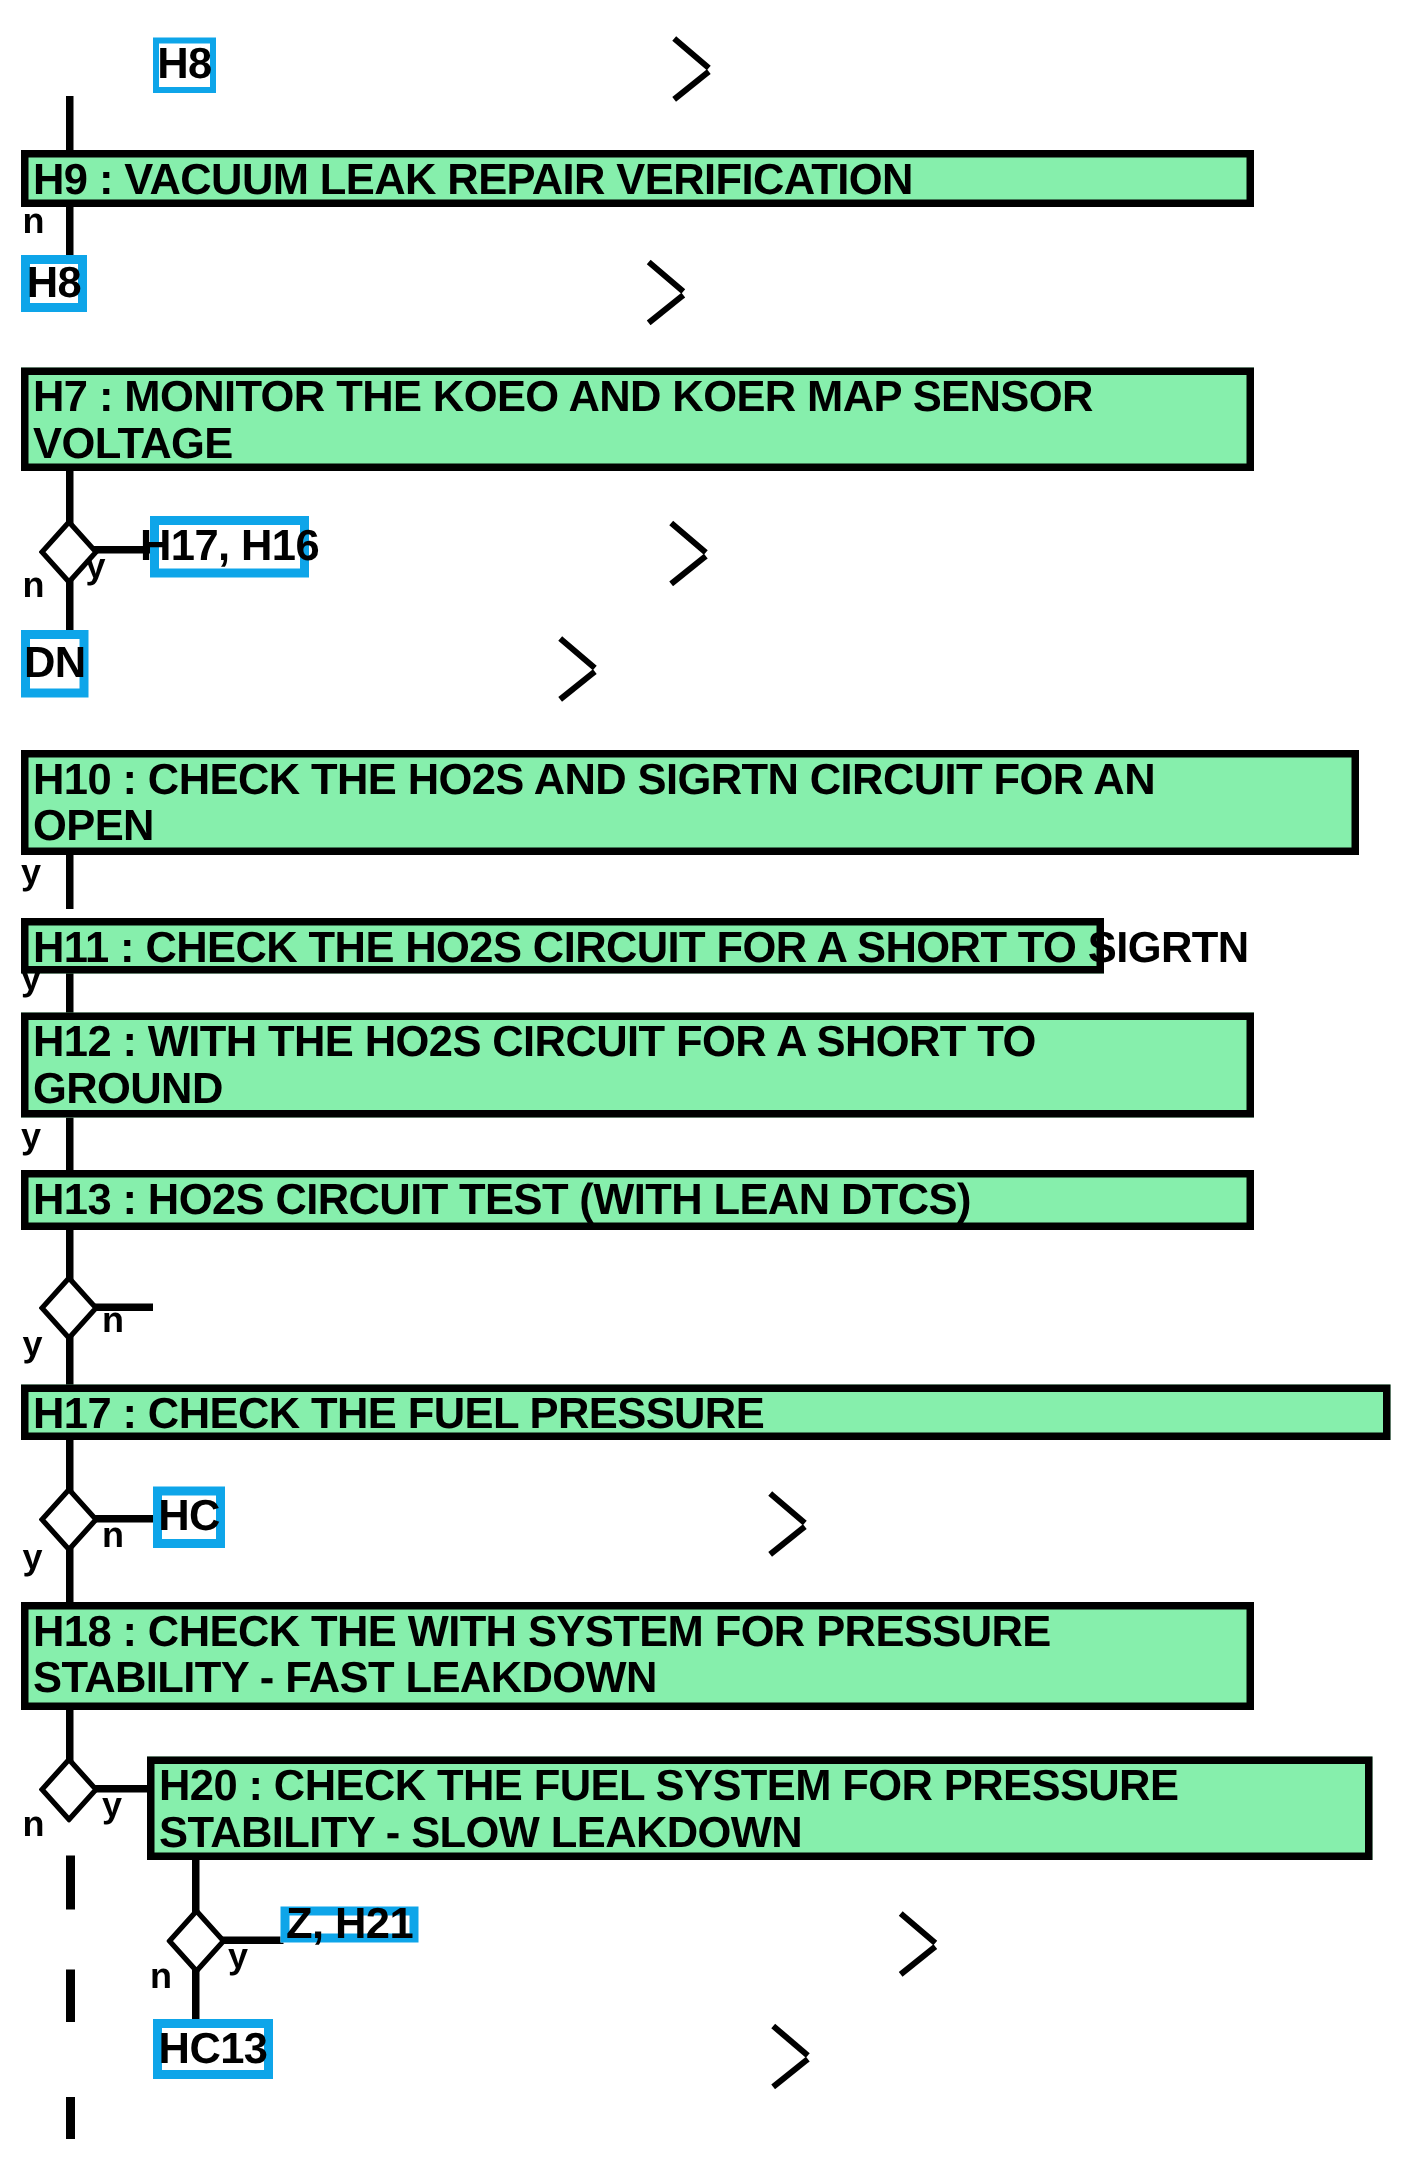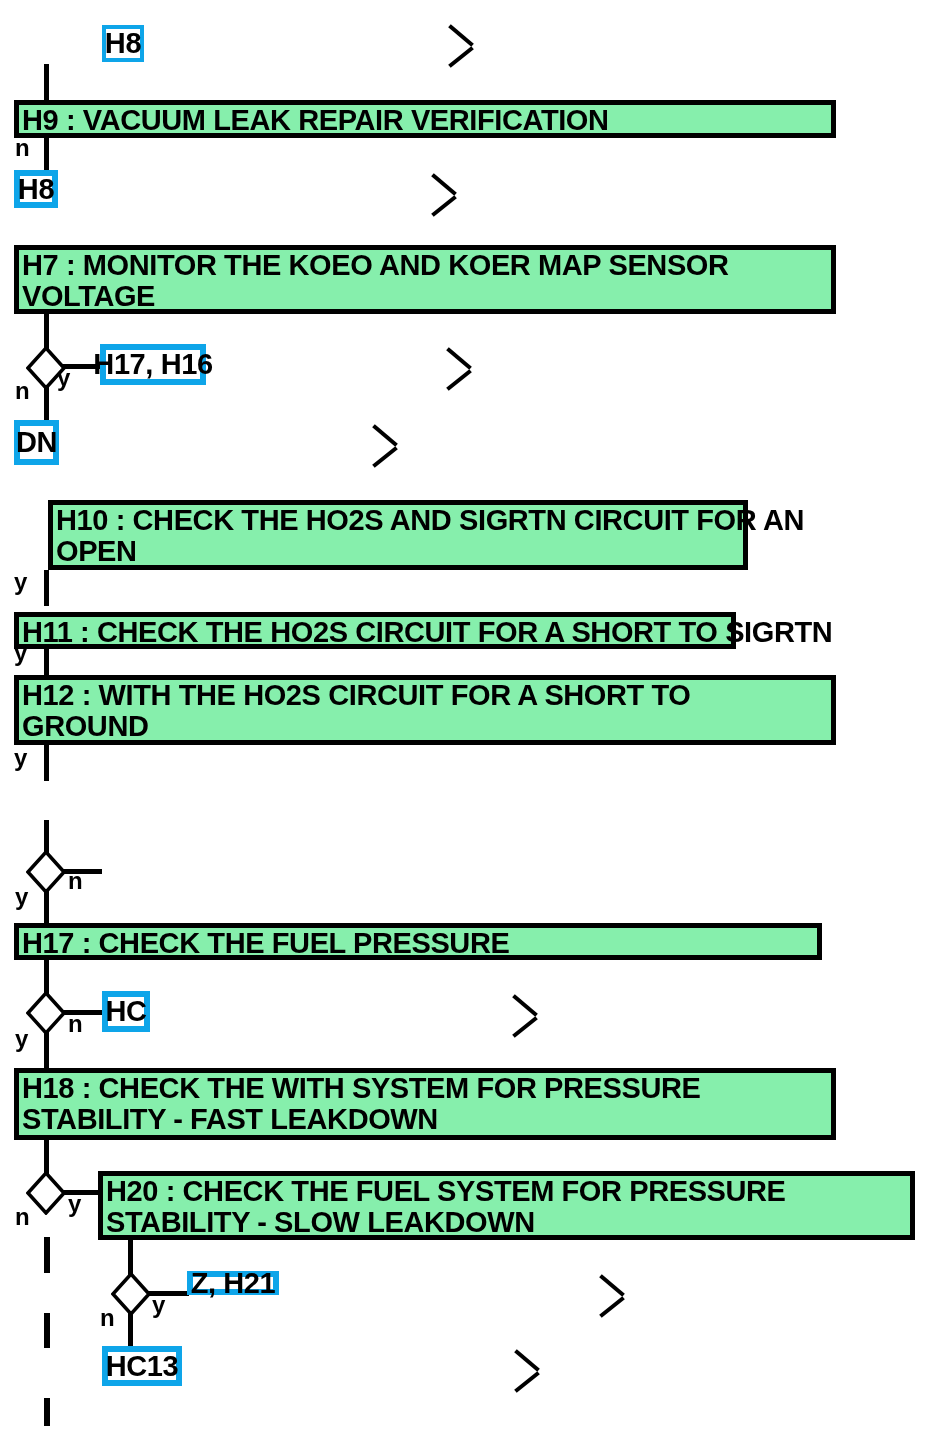--- a/index.html
+++ b/index.html
@@ -47,26 +47,27 @@
     <div class="line" style="left: 62px; top: 1190px; width: 38px; height: 5px;"></div>
     <div class="line" style="left: 128px; top: 1240px; width: 5px; height: 36px;"></div>
     <div class="line" style="left: 147px; top: 1291px; width: 42px; height: 5px;"></div>
     <div class="line" style="left: 128px; top: 1311px; width: 5px; height: 36px;"></div>
     <div class="dash" style="left: 44px; top: 1237px; width: 6px; height: 36px;"></div>
     <div class="dash" style="left: 44px; top: 1313px; width: 6px; height: 35px;"></div>
     <div class="dash" style="left: 44px; top: 1398px; width: 6px; height: 28px;"></div>
     <div class="pbox" style="left: 14px; top: 100px; width: 822px; height: 38px;">H9 : VACUUM LEAK REPAIR VERIFICATION</div>
     <div class="pbox" style="left: 14px; top: 245px; width: 822px; height: 69px;">H7 : MONITOR THE KOEO AND KOER MAP SENSOR
 VOLTAGE</div>
-    <div class="pbox" style="left: 14px; top: 500px; width: 700px; height: 70px; margin-left: 34px;">H10 : CHECK THE HO2S AND SIGRTN CIRCUIT FOR AN
+    <div class="pbox" style="left: 14px; top: 500px; width: 892px; height: 70px;">H10 : CHECK THE HO2S AND SIGRTN CIRCUIT FOR AN
 OPEN</div>
     <div class="pbox" style="left: 14px; top: 612px; width: 722px; height: 37px;">H11 : CHECK THE HO2S CIRCUIT FOR A SHORT TO SIGRTN</div>
     <div class="pbox" style="left: 14px; top: 675px; width: 822px; height: 70px;">H12 : WITH THE HO2S CIRCUIT FOR A SHORT TO
 GROUND</div>
-    <div class="pbox" style="left: 14px; top: 923px; width: 808px; height: 37px;">H17 : CHECK THE FUEL PRESSURE</div>
+    <div class="pbox" style="left: 14px; top: 780px; width: 822px; height: 40px;">H13 : HO2S CIRCUIT TEST (WITH LEAN DTCS)</div>
+    <div class="pbox" style="left: 14px; top: 923px; width: 913px; height: 37px;">H17 : CHECK THE FUEL PRESSURE</div>
     <div class="pbox" style="left: 14px; top: 1068px; width: 822px; height: 72px;">H18 : CHECK THE WITH SYSTEM FOR PRESSURE
 STABILITY - FAST LEAKDOWN</div>
     <div class="pbox" style="left: 98px; top: 1171px; width: 817px; height: 69px;">H20 : CHECK THE FUEL SYSTEM FOR PRESSURE
 STABILITY - SLOW LEAKDOWN</div>
     <div class="cbox thin" style="left: 102px; top: 25px; width: 42px; height: 37px;">H8</div>
     <div class="cbox" style="left: 14px; top: 170px; width: 44px; height: 38px;">H8</div>
     <div class="cbox" style="left: 100px; top: 328px; width: 106px; height: 41px; margin-top: 16px;">H17, H16</div>
     <div class="cbox" style="left: 14px; top: 420px; width: 45px; height: 45px; text-align: center;">DN</div>
     <div class="cbox" style="left: 102px; top: 991px; width: 48px; height: 41px;">HC</div>
     <div class="cbox" style="left: 187px; top: 1271px; width: 92px; height: 24px;">Z, H21</div>

